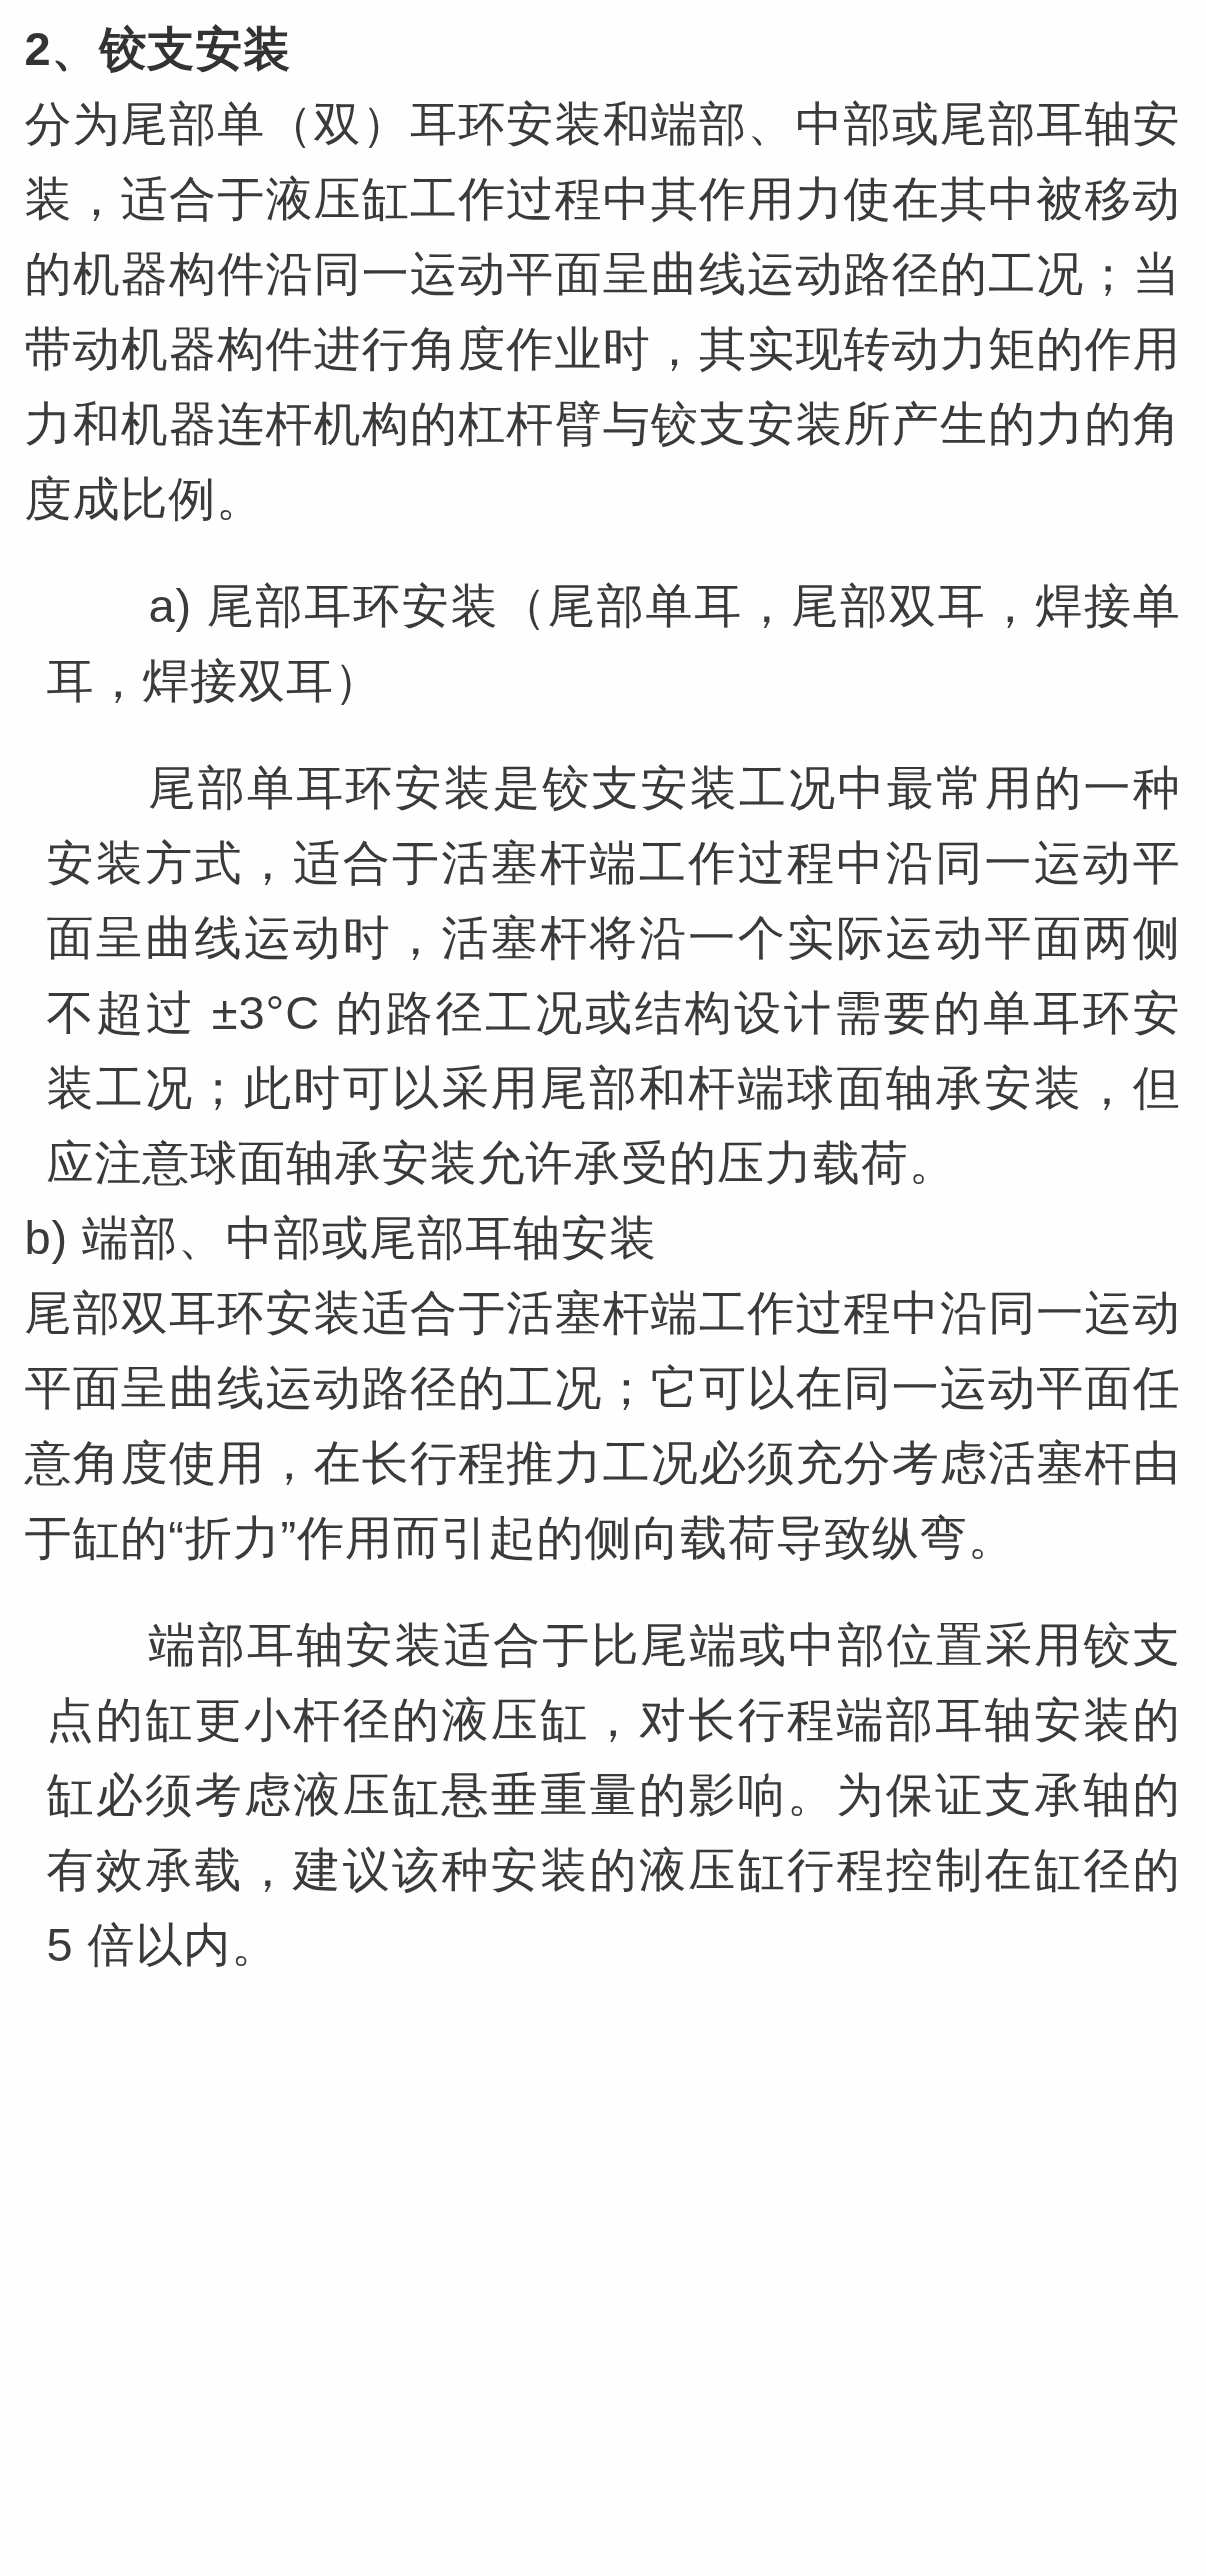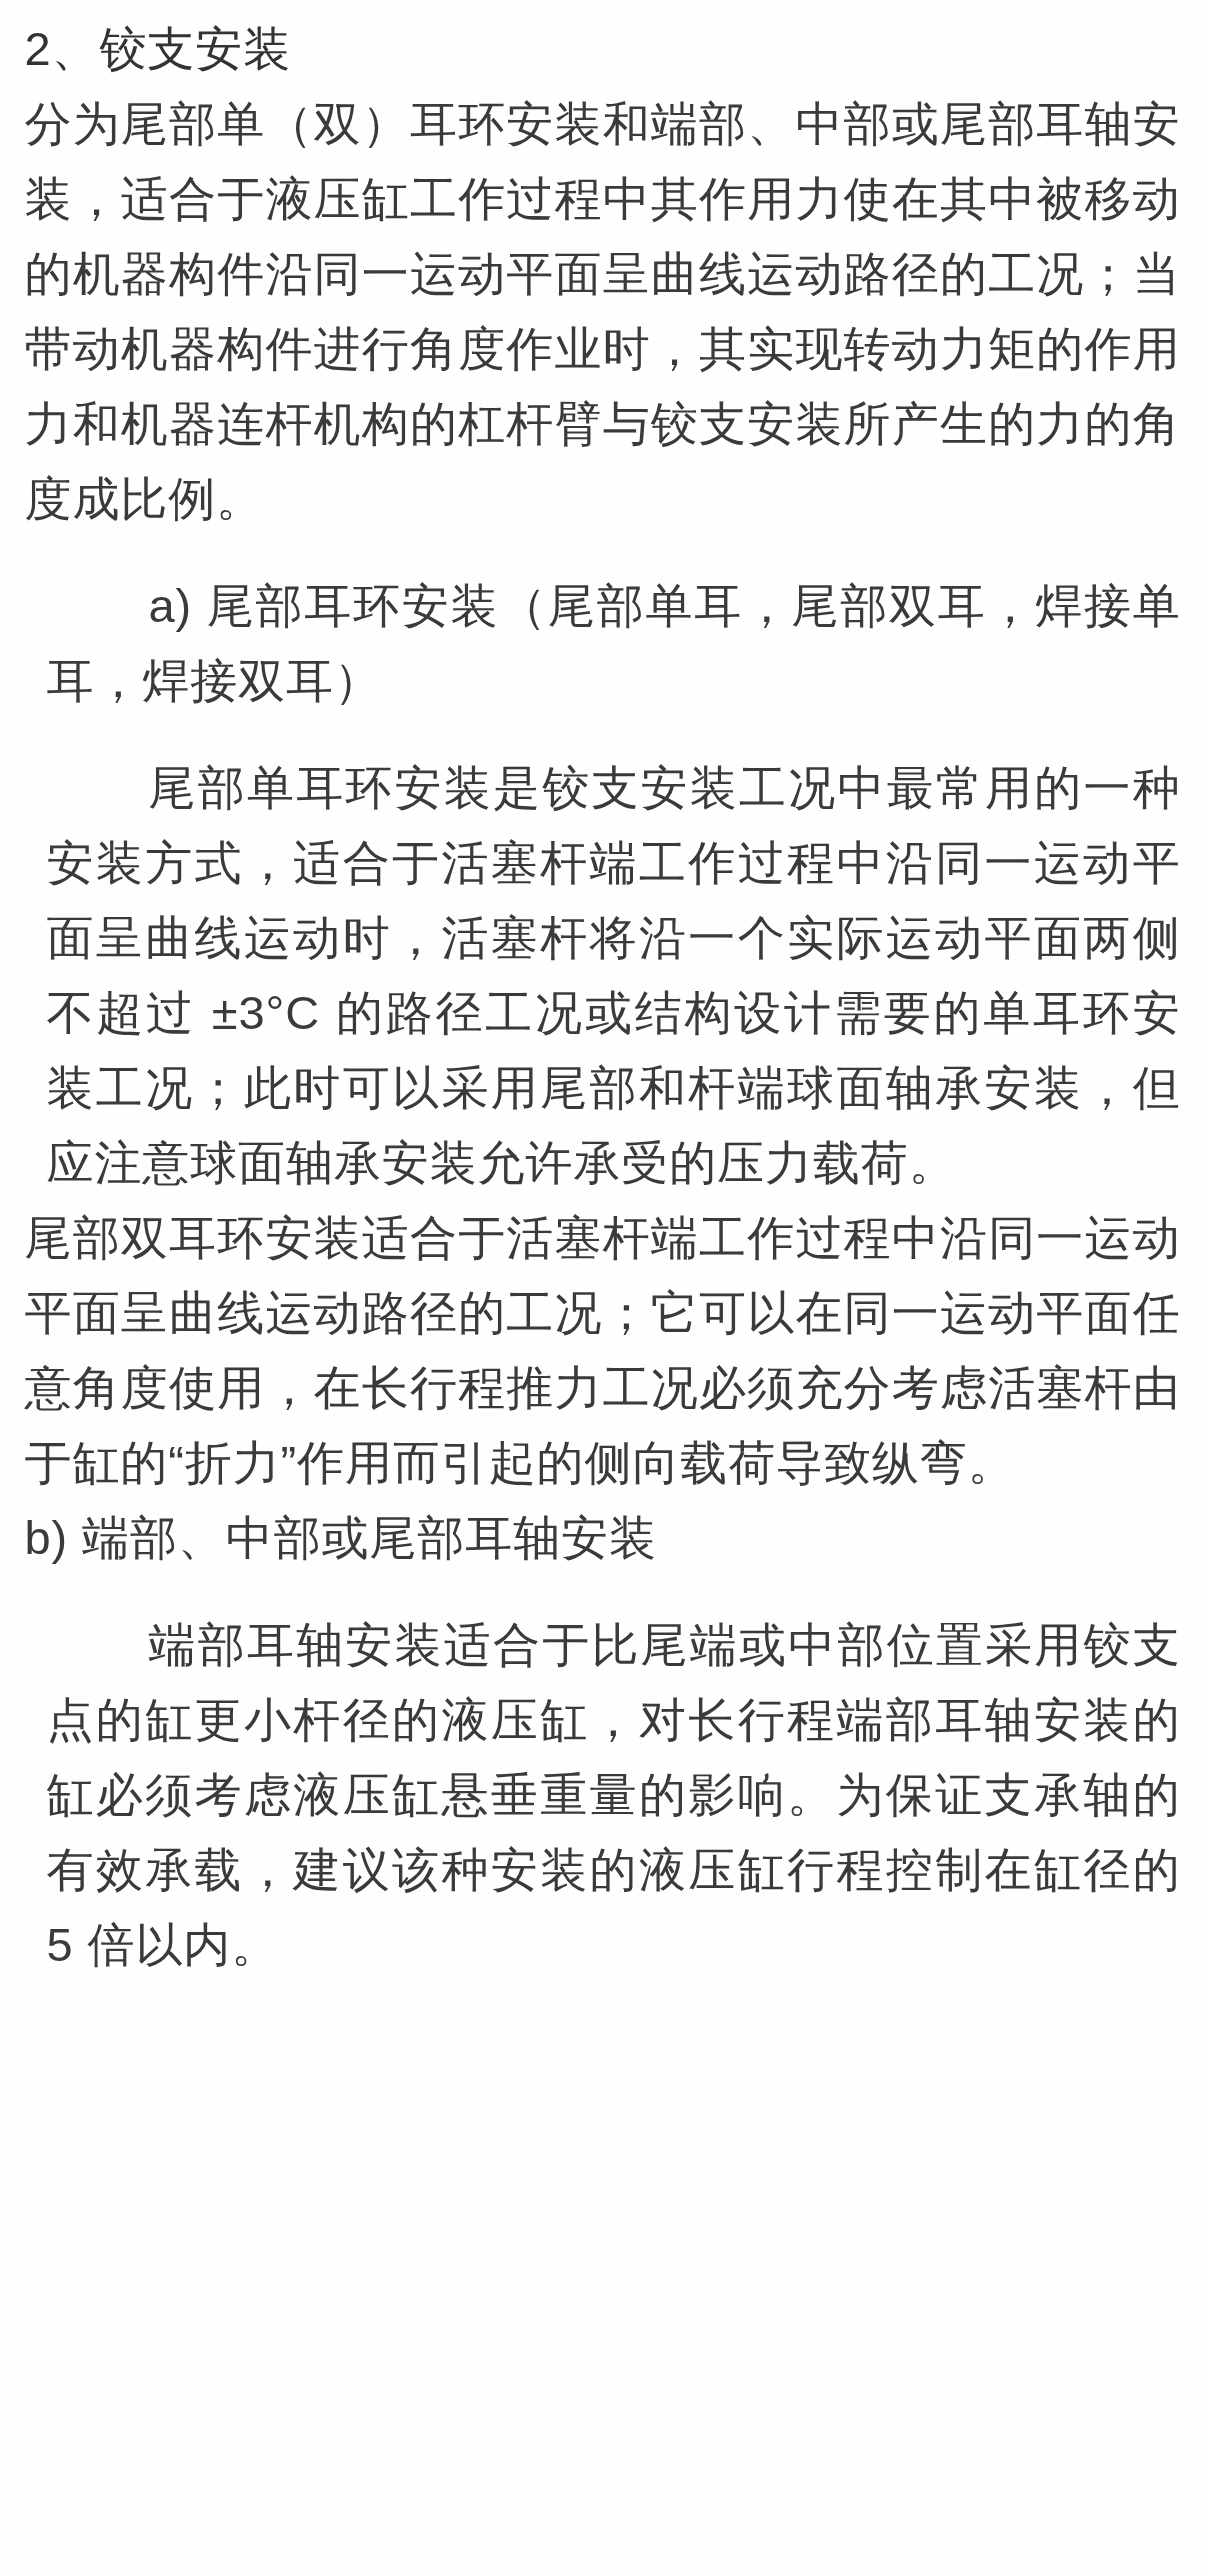--- a/index.html
+++ b/index.html
@@ -16,21 +16,21 @@
     font-family: "Liberation Sans", "DejaVu Sans", sans-serif;
     color: #3a3a3a;
     font-size: 47px;
     line-height: 75px;
     letter-spacing: 0.9px;
     text-align: justify;
     text-justify: inter-ideograph;
   }
   .title {
     font-size: 47px;
-    font-weight: normal;
+    font-weight: bold;
     color: #333333;
     margin: 0;
     line-height: 75px;
     text-align: left;
   }
   .page p {
     margin: 0;
     word-break: break-all;
   }
   .page p.indented {
@@ -44,21 +44,21 @@
 
 <div class="page">
   <h1 class="title">2、铰支安装</h1>
 
   <p>分为尾部单（双）耳环安装和端部、中部或尾部耳轴安装，适合于液压缸工作过程中其作用力使在其中被移动的机器构件沿同一运动平面呈曲线运动路径的工况；当带动机器构件进行角度作业时，其实现转动力矩的作用力和机器连杆机构的杠杆臂与铰支安装所产生的力的角度成比例。</p>
 
   <p class="indented">a) 尾部耳环安装（尾部单耳，尾部双耳，焊接单耳，焊接双耳）</p>
 
   <p class="indented">尾部单耳环安装是铰支安装工况中最常用的一种安装方式，适合于活塞杆端工作过程中沿同一运动平面呈曲线运动时，活塞杆将沿一个实际运动平面两侧不超过 ±3°C 的路径工况或结构设计需要的单耳环安装工况；此时可以采用尾部和杆端球面轴承安装，但应注意球面轴承安装允许承受的压力载荷。</p>
 
+  <p>b) 端部、中部或尾部耳轴安装</p>
+
   <p>尾部双耳环安装适合于活塞杆端工作过程中沿同一运动平面呈曲线运动路径的工况；它可以在同一运动平面任意角度使用，在长行程推力工况必须充分考虑活塞杆由于缸的“折力”作用而引起的侧向载荷导致纵弯。</p>
-
-  <p>b) 端部、中部或尾部耳轴安装</p>
 
 
 
   <p class="indented">端部耳轴安装适合于比尾端或中部位置采用铰支点的缸更小杆径的液压缸，对长行程端部耳轴安装的缸必须考虑液压缸悬垂重量的影响。为保证支承轴的有效承载，建议该种安装的液压缸行程控制在缸径的 5 倍以内。</p>
 </div>
 
 
 </body></html>

